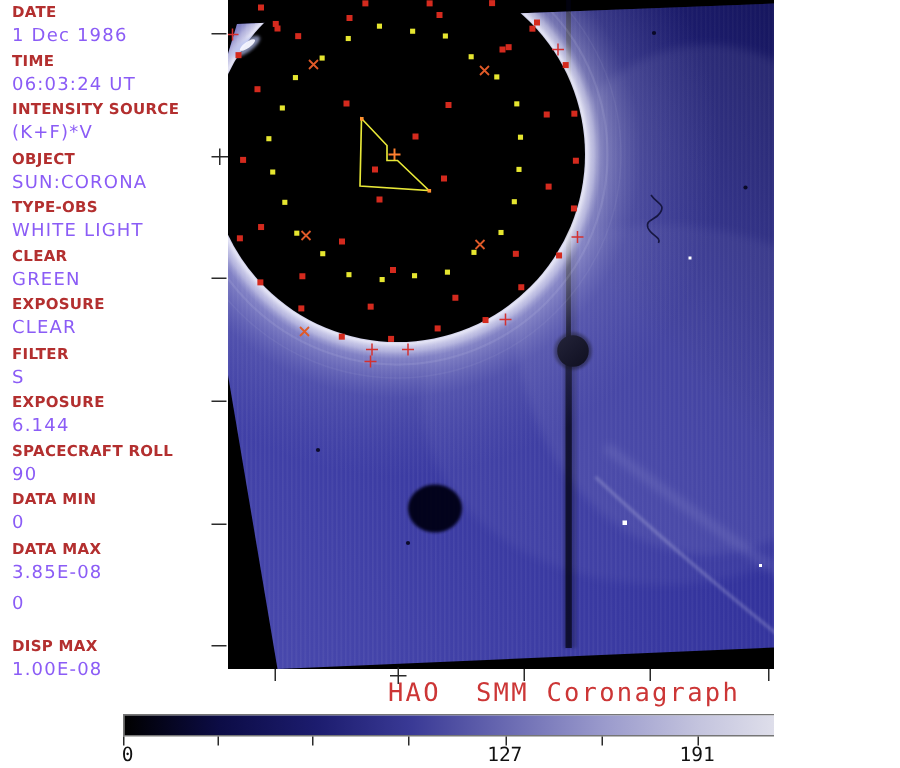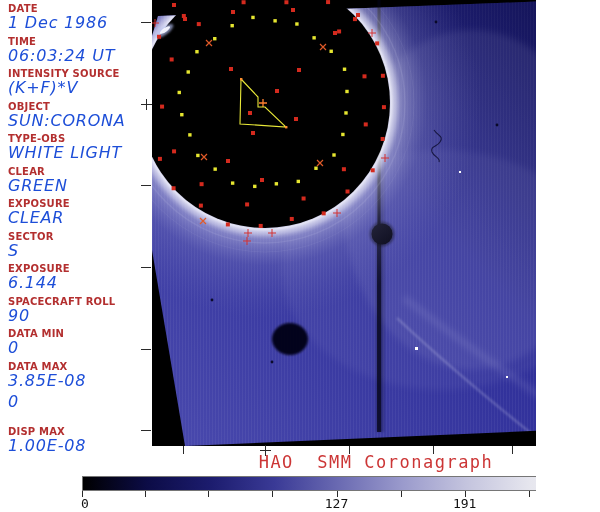--- a/index.html
+++ b/index.html
@@ -1,22 +1,22 @@
 <!DOCTYPE html>
 <html><head>
 <meta charset="utf-8">
 <style>
   html,body{margin:0;padding:0;background:#fff;}
   #app{position:relative;width:516px;height:512px;background:#ffffff;overflow:hidden;
-       font-family:"DejaVu Sans", "Liberation Sans", sans-serif;padding-left:20px;}
+       font-family:"DejaVu Sans", "Liberation Sans", sans-serif;}
   
   #sidebar{position:absolute;left:0;top:0;width:150px;height:462px;padding:3px 0 0 8px;box-sizing:border-box;}
   .field{height:32.55px;overflow:visible;}
   .flabel{font-size:10px;line-height:12px;font-weight:600;color:#b32f2f;letter-spacing:.2px;white-space:nowrap;}
-  .fvalue{font-size:16px;line-height:16px;color:#1d4ed8;letter-spacing:.8px;white-space:nowrap;font-style:italic;}
+  .fvalue{font-size:12px;line-height:16px;color:#8b5cf6;letter-spacing:.8px;white-space:nowrap;}
   
   #imageWrap{position:absolute;left:152px;top:0;width:448px;height:446px;background:#000;overflow:hidden;}
   #imageWrap svg{display:block;}
   
   #imgTitle{position:absolute;left:152px;top:452px;width:448px;text-align:center;
             color:#cc3636;font-family:"DejaVu Sans Mono","Liberation Mono",monospace;
             font-size:17px;letter-spacing:1.5px;white-space:pre;}
   
   .tick-h{position:absolute;width:10px;height:1px;background:#2a2a2a;}
   .tick-v{position:absolute;width:1px;height:8px;background:#2a2a2a;}
@@ -58,21 +58,21 @@
       </div>
       <div class="field">
         <div class="flabel">CLEAR</div>
         <div class="fvalue">GREEN</div>
       </div>
       <div class="field">
         <div class="flabel">EXPOSURE</div>
         <div class="fvalue">CLEAR</div>
       </div>
       <div class="field">
-        <div class="flabel">SECTOR</div>
+        <div class="flabel">FILTER</div>
         <div class="fvalue">S</div>
       </div>
       <div class="field">
         <div class="flabel">EXPOSURE</div>
         <div class="fvalue">6.144</div>
       </div>
       <div class="field">
         <div class="flabel">SPACECRAFT ROLL</div>
         <div class="fvalue">90</div>
       </div>

